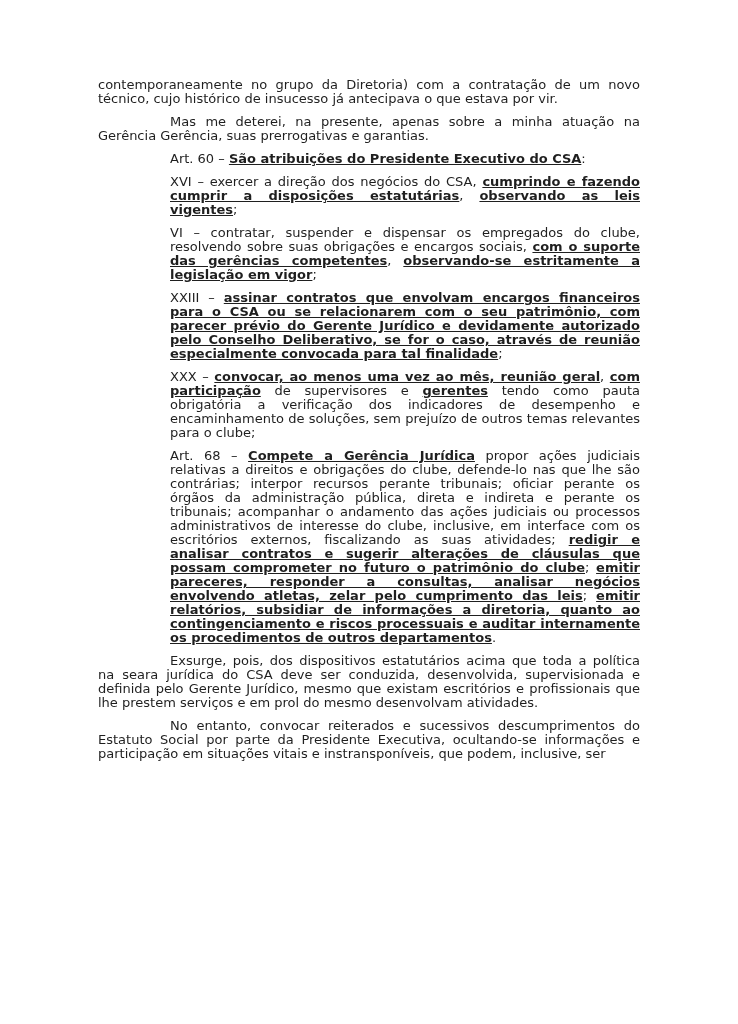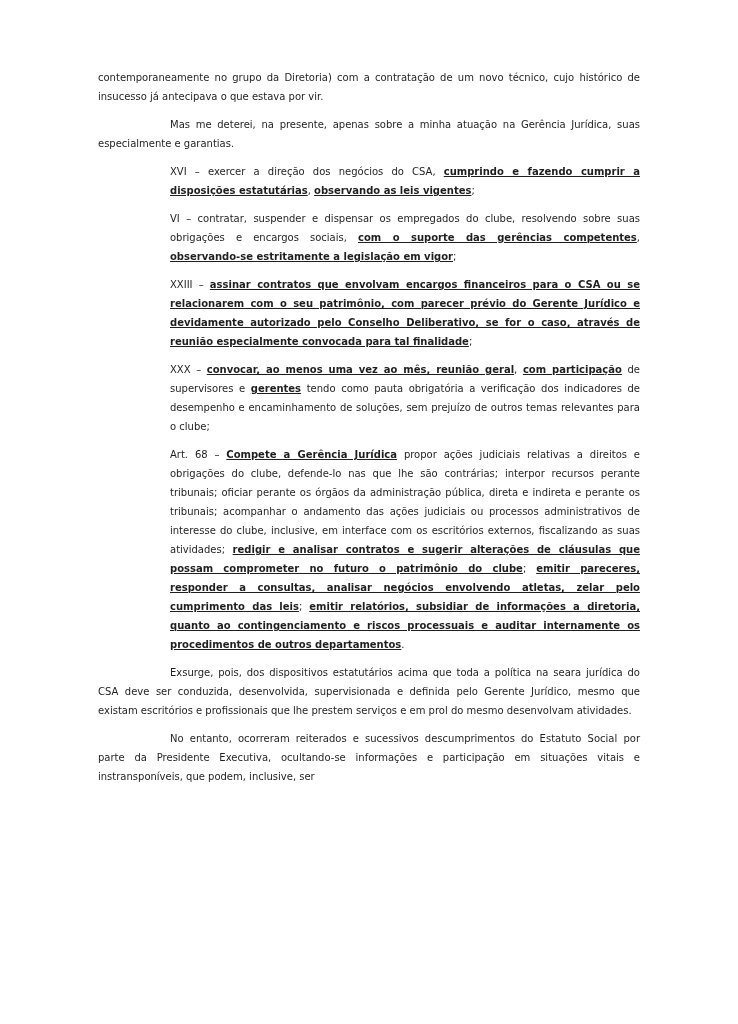--- a/index.html
+++ b/index.html
@@ -12,26 +12,26 @@
   .page {
     position: relative;
     width: 738px;
     height: 1024px;
     margin: 0 auto;
     background: #ffffff;
     overflow: hidden;
   }
   .doc-body {
     position: absolute;
-    top: 68px;
+    top: 78px;
     left: 98px;
     width: 542px;
     color: #1f1f1f;
-    font-size: 10px;
-    line-height: 19px;
+    font-size: 13px;
+    line-height: 14px;
     text-align: justify;
   }
   .doc-body p {
     margin: 0 0 9px 0;
   }
   p.para-indent {
     text-indent: 72px;
   }
   p.para-quote {
     margin-left: 72px;
@@ -44,22 +44,23 @@
     font-weight: normal;
     text-decoration: none;
   }
 </style>
 </head>
 <body>
 
 <div class="page">
   <div class="doc-body" style="color: rgb(31, 31, 31);">
       <p class="para-body"><span class="run-n">contemporaneamente no grupo da Diretoria) com a contratação de um novo técnico, cujo histórico de insucesso já antecipava o que estava por vir.</span></p>
-      <p class="para-body para-indent"><span class="run-n">Mas me deterei, na presente, apenas sobre a minha atuação na Gerência Jurídica, suas especialmente e garantias.</span></p>
+      <p class="para-body para-indent"><span class="run-n">Mas me deterei, na presente, apenas sobre a minha atuação na Gerência Gerência, suas prerrogativas e garantias.</span></p>
+      <p class="para-quote"><span class="run-n">Art. 60 – </span><span class="run-bu">São atribuições do Presidente Executivo do CSA</span><span class="run-n">:</span></p>
       <p class="para-quote"><span class="run-n">XVI – exercer a direção dos negócios do CSA, </span><span class="run-bu">cumprindo e fazendo cumprir a disposições estatutárias</span><span class="run-n">, </span><span class="run-bu">observando as leis vigentes</span><span class="run-n">;</span></p>
       <p class="para-quote"><span class="run-n">VI – contratar, suspender e dispensar os empregados do clube, resolvendo sobre suas obrigações e encargos sociais, </span><span class="run-bu">com o suporte das gerências competentes</span><span class="run-n">, </span><span class="run-bu">observando-se estritamente a legislação em vigor</span><span class="run-n">;</span></p>
       <p class="para-quote"><span class="run-n">XXIII – </span><span class="run-bu">assinar contratos que envolvam encargos financeiros para o CSA ou se relacionarem com o seu patrimônio, com parecer prévio do Gerente Jurídico e devidamente autorizado pelo Conselho Deliberativo, se for o caso, através de reunião especialmente convocada para tal finalidade</span><span class="run-n">;</span></p>
       <p class="para-quote"><span class="run-n">XXX – </span><span class="run-bu">convocar, ao menos uma vez ao mês, reunião geral</span><span class="run-n">, </span><span class="run-bu">com participação</span><span class="run-n"> de supervisores e </span><span class="run-bu">gerentes</span><span class="run-n"> tendo como pauta obrigatória a verificação dos indicadores de desempenho e encaminhamento de soluções, sem prejuízo de outros temas relevantes para o clube;</span></p>
       <p class="para-quote"><span class="run-n">Art. 68 – </span><span class="run-bu">Compete a Gerência Jurídica</span><span class="run-n"> propor ações judiciais relativas a direitos e obrigações do clube, defende-lo nas que lhe são contrárias; interpor recursos perante tribunais; oficiar perante os órgãos da administração pública, direta e indireta e perante os tribunais; acompanhar o andamento das ações judiciais ou processos administrativos de interesse do clube, inclusive, em interface com os escritórios externos, fiscalizando as suas atividades; </span><span class="run-bu">redigir e analisar contratos e sugerir alterações de cláusulas que possam comprometer no futuro o patrimônio do clube</span><span class="run-n">; </span><span class="run-bu">emitir pareceres, responder a consultas, analisar negócios envolvendo atletas, zelar pelo cumprimento das leis</span><span class="run-n">; </span><span class="run-bu">emitir relatórios, subsidiar de informações a diretoria, quanto ao contingenciamento e riscos processuais e auditar internamente os procedimentos de outros departamentos</span><span class="run-n">.</span></p>
       <p class="para-body para-indent"><span class="run-n">Exsurge, pois, dos dispositivos estatutários acima que toda a política na seara jurídica do CSA deve ser conduzida, desenvolvida, supervisionada e definida pelo Gerente Jurídico, mesmo que existam escritórios e profissionais que lhe prestem serviços e em prol do mesmo desenvolvam atividades.</span></p>
-      <p class="para-body para-indent"><span class="run-n">No entanto, ocorreram reiterados e sucessivos descumprimentos do Estatuto Social por parte da Presidente Executiva, ocultando-se informações e participação em situações vitais e instransponíveis, que podem, inclusive, ser</span></p>
+      <p class="para-body para-indent"><span class="run-n">No entanto, convocar reiterados e sucessivos descumprimentos do Estatuto Social por parte da Presidente Executiva, ocultando-se informações e participação em situações vitais e instransponíveis, que podem, inclusive, ser</span></p>
     </div>
 </div>
 
 </body></html>

